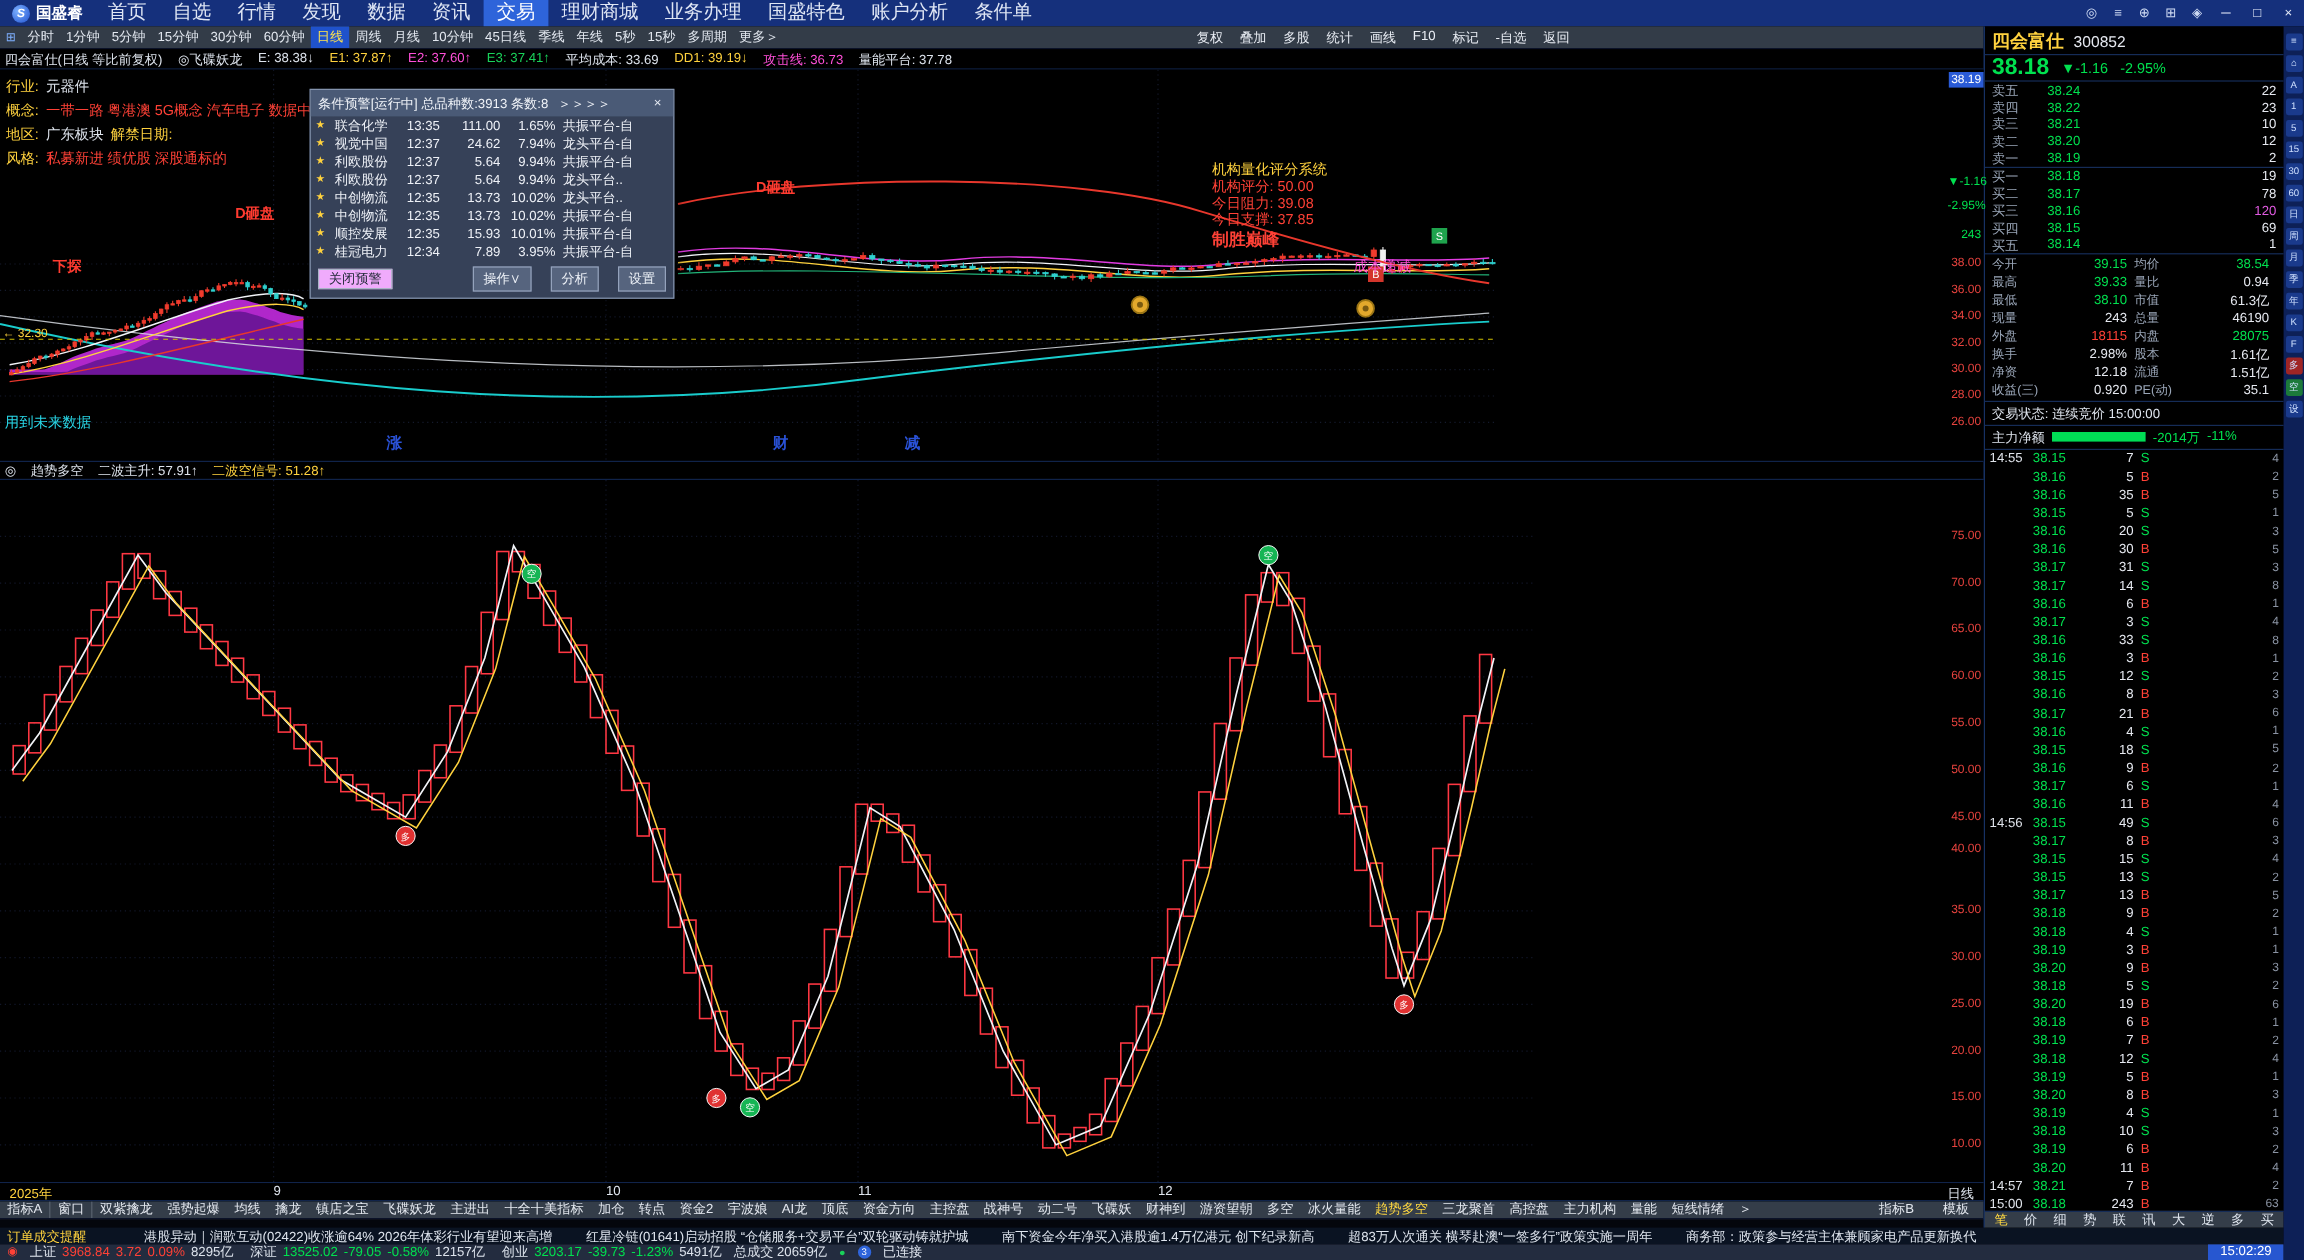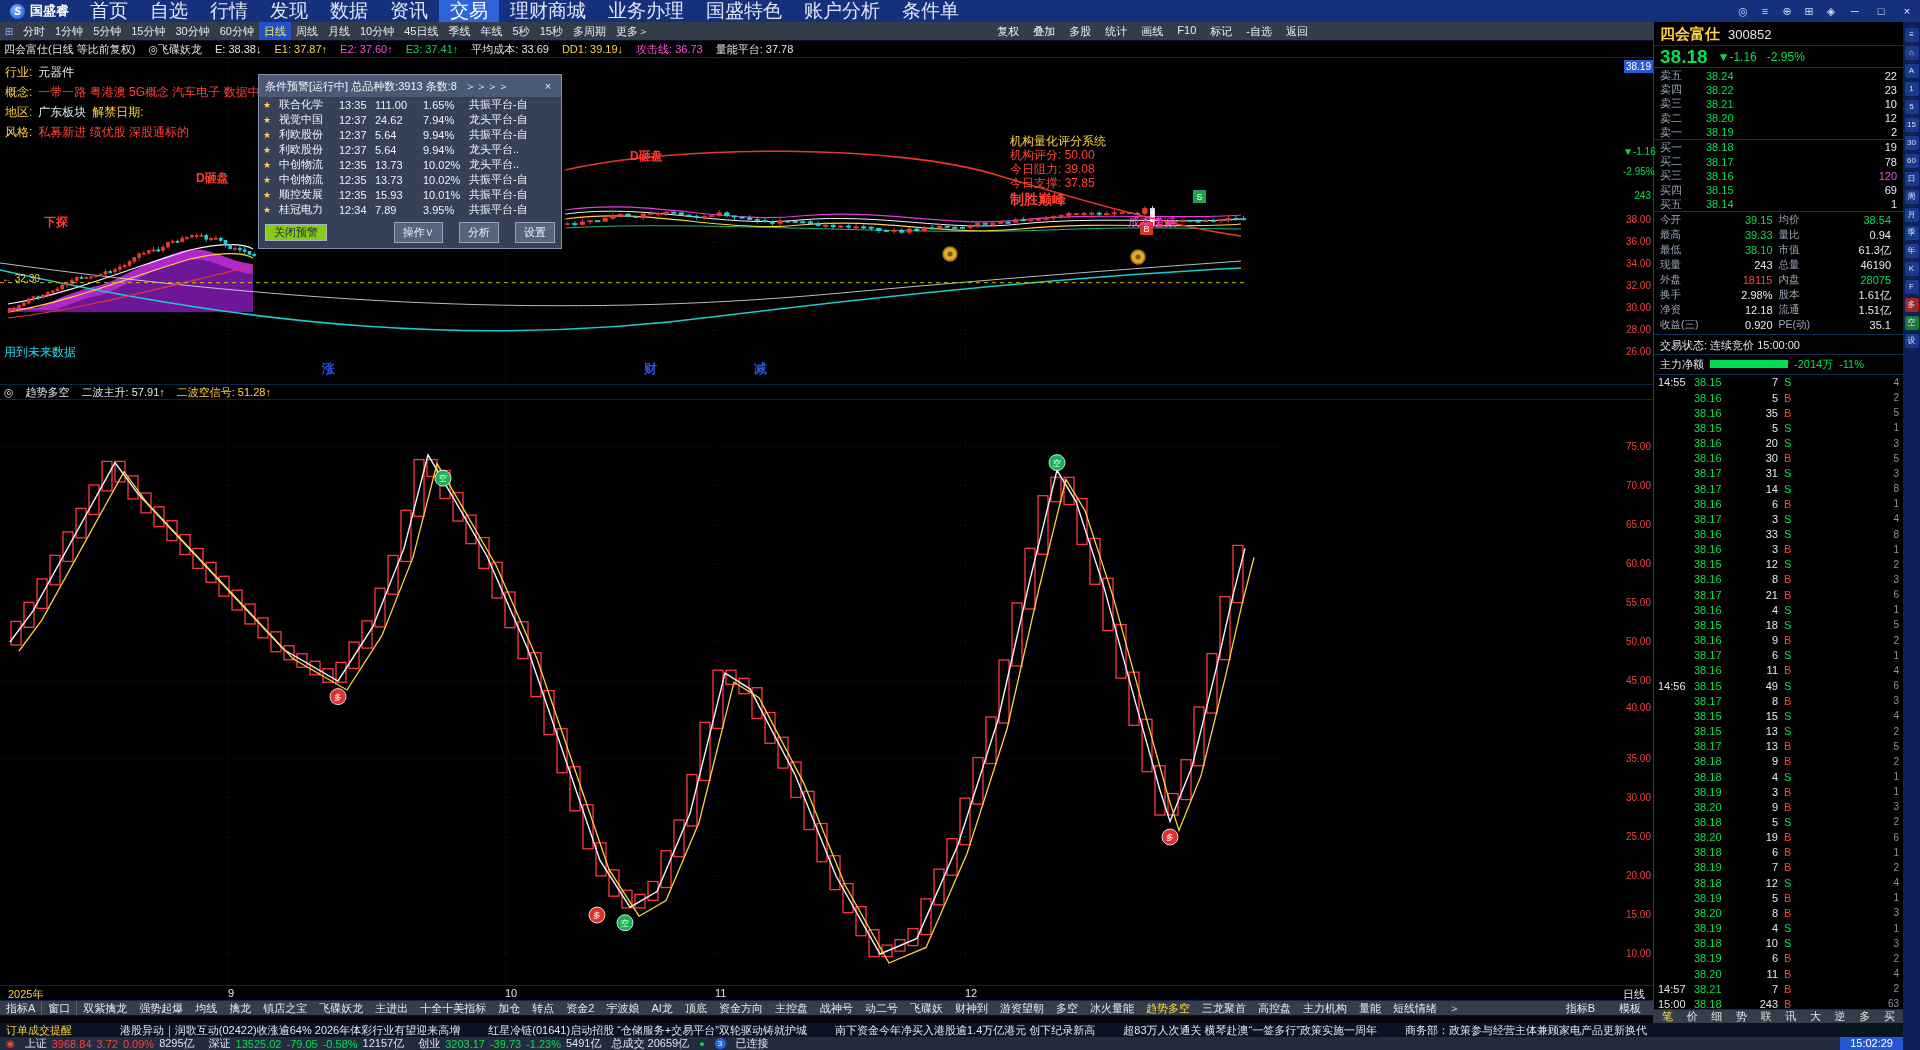--- a/index.html
+++ b/index.html
@@ -3,21 +3,21 @@
 <meta charset="utf-8">
 <style>
   html,body{margin:0;padding:0}
   body{width:1920px;height:1050px;overflow:hidden;background:#04060c;
        font-family:"Liberation Sans","DejaVu Sans",sans-serif;position:relative;color:#dfe5ee}
   
   .titlebar{height:22px;background:#15307c;display:flex;align-items:center;width:1920px}
   .logo{display:flex;align-items:center;gap:5px;padding:0 10px;color:#fff;font-weight:bold;font-size:13px}
   .logo-circle{width:15px;height:15px;border-radius:50%;background:radial-gradient(circle at 35% 35%,#7fb3ff,#1d4fd0);
                color:#fff;font-size:10px;line-height:15px;text-align:center;font-style:italic}
-  .menu-item{padding:0 11px;line-height:22px;font-size:19px;color:#dfe6f4}
+  .menu-item{padding:0 11px;line-height:22px;font-size:16px;color:#dfe6f4}
   .menu-item.active{background:#2e64da;color:#fff}
   #topmenu-icons{margin-left:auto;display:flex;align-items:center}
   .mi{width:22px;text-align:center;color:#cdd9f2;font-size:11px;line-height:22px}
   .wc{width:26px;text-align:center;color:#e8eefb;font-size:11px;line-height:22px}
   
   .body{display:flex;width:1903px;height:1001px}
   .left-col{width:1653px;display:flex;flex-direction:column}
   
   .toolbar2{height:18px;background:#333c48;display:flex;align-items:center;font-size:11px;color:#e3e8f0;border-bottom:1px solid #0b1228}
   .tb-icon{width:18px;text-align:center;color:#7fb0ff;font-size:10px}
@@ -45,23 +45,23 @@
   .anno-cyan{color:#29d8e8}
   .anno-yellow{color:#ffd23e;font-size:10px}
   .anno-blue{color:#2a52d8;font-weight:bold;font-size:13px}
   
   .dialog{position:absolute;left:258px;top:16px;width:302px;background:rgba(56,68,92,.96);
           border:1px solid #8493ad;box-shadow:2px 3px 10px rgba(0,0,0,.55);z-index:30}
   .dlg-title{height:22px;background:#4a5a76;display:flex;align-items:center;font-size:11px;color:#f0f3f8;padding:0 6px;gap:8px}
   .dlg-close{margin-left:auto;width:14px;text-align:center;color:#e6ebf4}
   .dlg-row{display:grid;grid-template-columns:16px 60px 36px 48px 46px 1fr;height:15px;align-items:center;font-size:11px;color:#eef1f7;padding:0 4px}
   .dlg-star{color:#ffd23e;font-size:9px}
-  .dlg-num{text-align:left;padding-right:6px}
+  .dlg-num{text-align:right;padding-right:6px}
   .dlg-btns{display:flex;align-items:center;padding:5px 6px;gap:6px}
-  .btn-close-alert{background:#84cc16;color:#222a38;font-size:11px;padding:0 8px;border:1px solid #aab4c6}
+  .btn-close-alert{background:#f0abfc;color:#222a38;font-size:11px;padding:0 8px;border:1px solid #aab4c6}
   .dlg-right{margin-left:auto;display:flex;gap:16px}
   .dlg-btn{background:#56647e;color:#eef2f8;font-size:11px;padding:2px 8px;border:1px solid #94a2bc}
   
   .sub-header{height:14px;background:#000;border-bottom:1px solid #10234a;display:flex;gap:12px;font-size:11px;align-items:center;padding-left:4px}
   .xaxis{height:14px;position:relative;background:#000;font-size:11px;border-bottom:1px solid #10234a}
   .x-year{color:#ffd23e;position:absolute;top:1px}
   .x-m{color:#dfe5ee;position:absolute;top:1px}
   .x-period{position:absolute;right:8px;top:1px;color:#dfe5ee}
   .tabs{height:14px;background:#343d49;display:flex;align-items:center;font-size:11px;color:#e4e8ef;overflow:hidden;white-space:nowrap;border-bottom:1px solid #0b1228}
   .tab{padding:0 6px;line-height:14px}

